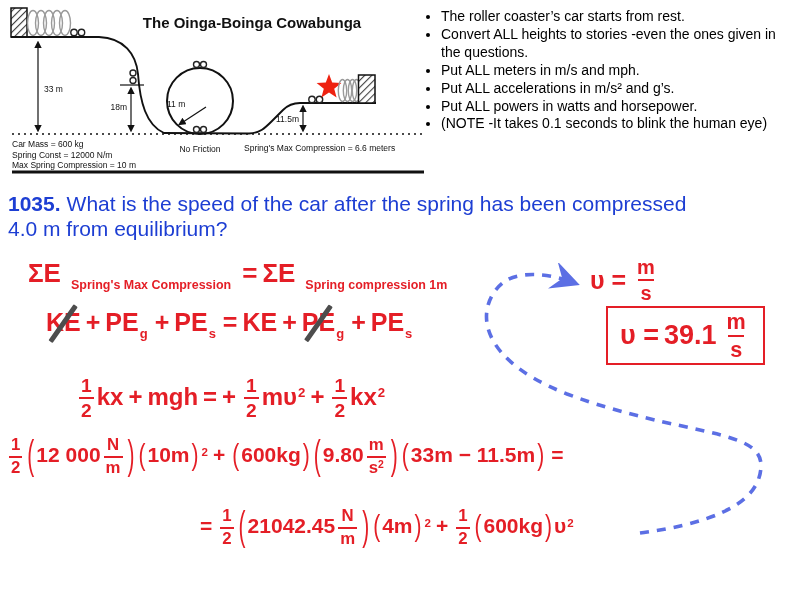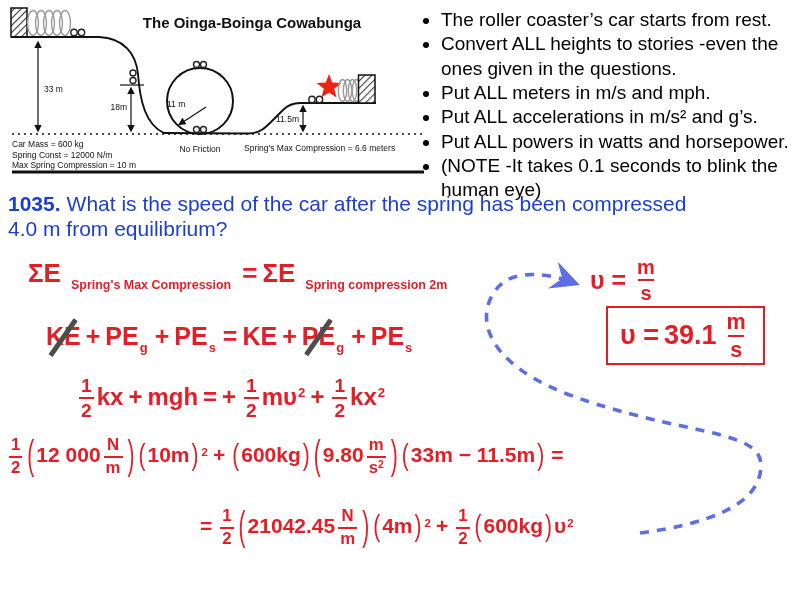--- a/index.html
+++ b/index.html
@@ -10,21 +10,21 @@
   .diagram{position:absolute;left:4px;top:4px;width:426px;height:176px;}
   .diagram text{font-family:"Liberation Sans",sans-serif;fill:#111;font-size:8.5px;}
   .diagram .ttl{font-size:15px;font-weight:700;}
   .diagram .trk{fill:none;stroke:#111;stroke-width:1.9;}
   .diagram .thin{stroke:#111;stroke-width:1.2;fill:none;}
   .diagram .coil{fill:none;stroke:#9a9a9a;stroke-width:1.4;}
   .diagram .wheel{fill:#fff;stroke:#222;stroke-width:1.4;}
 
   
   ul.bullets{position:absolute;left:418px;top:8px;width:358px;margin:0;padding:0 0 0 23px;color:#000;}
-  ul.bullets li{font-size:19px;line-height:1.28;margin:0;}
+  ul.bullets li{font-size:14px;line-height:1.28;margin:0;}
 
   
   .question{position:absolute;left:8px;top:192px;width:686px;font-size:21px;line-height:1.18;color:#1d3ed3;}
   .qnum{font-weight:700;margin-right:6px;}
 
   
   .mline{position:absolute;color:#e41e26;font-weight:700;white-space:nowrap;}
   .aflex{display:flex;align-items:center;gap:6px;}
   .op{margin:0 5px;}
   .fr{display:inline-flex;flex-direction:column;align-items:center;vertical-align:middle;
@@ -133,24 +133,24 @@
     <li>Put ALL accelerations in m/s² and g’s.</li>
     <li>Put ALL powers in watts and horsepower.</li>
     <li>(NOTE -It takes 0.1 seconds to blink the human eye)</li>
   </ul>
 
   <div class="question">
     <span class="qnum">1035.</span><span>What is the speed of the car after the spring has been compressed 4.0 m from equilibrium?</span>
   </div>
 
   <div class="mline" style="left:28px;top:258px;font-size:26px;">
-    <span>ΣE</span><span class="sbl">Spring's Max Compression</span><span class="op">=</span><span>ΣE</span><span class="sbl">Spring compression 2m</span>
-  </div>
-
-  <div class="mline" style="left:46px;top:322px;font-size:25px;">
+    <span>ΣE</span><span class="sbl">Spring's Max Compression</span><span class="op">=</span><span>ΣE</span><span class="sbl">Spring compression 1m</span>
+  </div>
+
+  <div class="mline" style="left:46px;top:308px;font-size:25px;">
     <span class="strike">KE</span><span class="op">+</span><span>PE</span><span class="sb">g</span><span class="op">+</span><span>PE</span><span class="sb">s</span><span class="op">=</span><span>KE</span><span class="op">+</span><span class="strike">PE</span><span class="sb">g</span><span class="op">+</span><span>PE</span><span class="sb">s</span>
   </div>
 
   <div class="mline" style="left:76px;top:376px;font-size:24px;">
     <span class="fr">
         <span class="nu">1</span>
         <span class="de">2</span>
       </span><span>kx</span><span class="op">+</span><span>mgh</span><span class="op">=</span><span class="op" style="margin-left:0;">+</span><span class="fr">
         <span class="nu">1</span>
         <span class="de">2</span>

